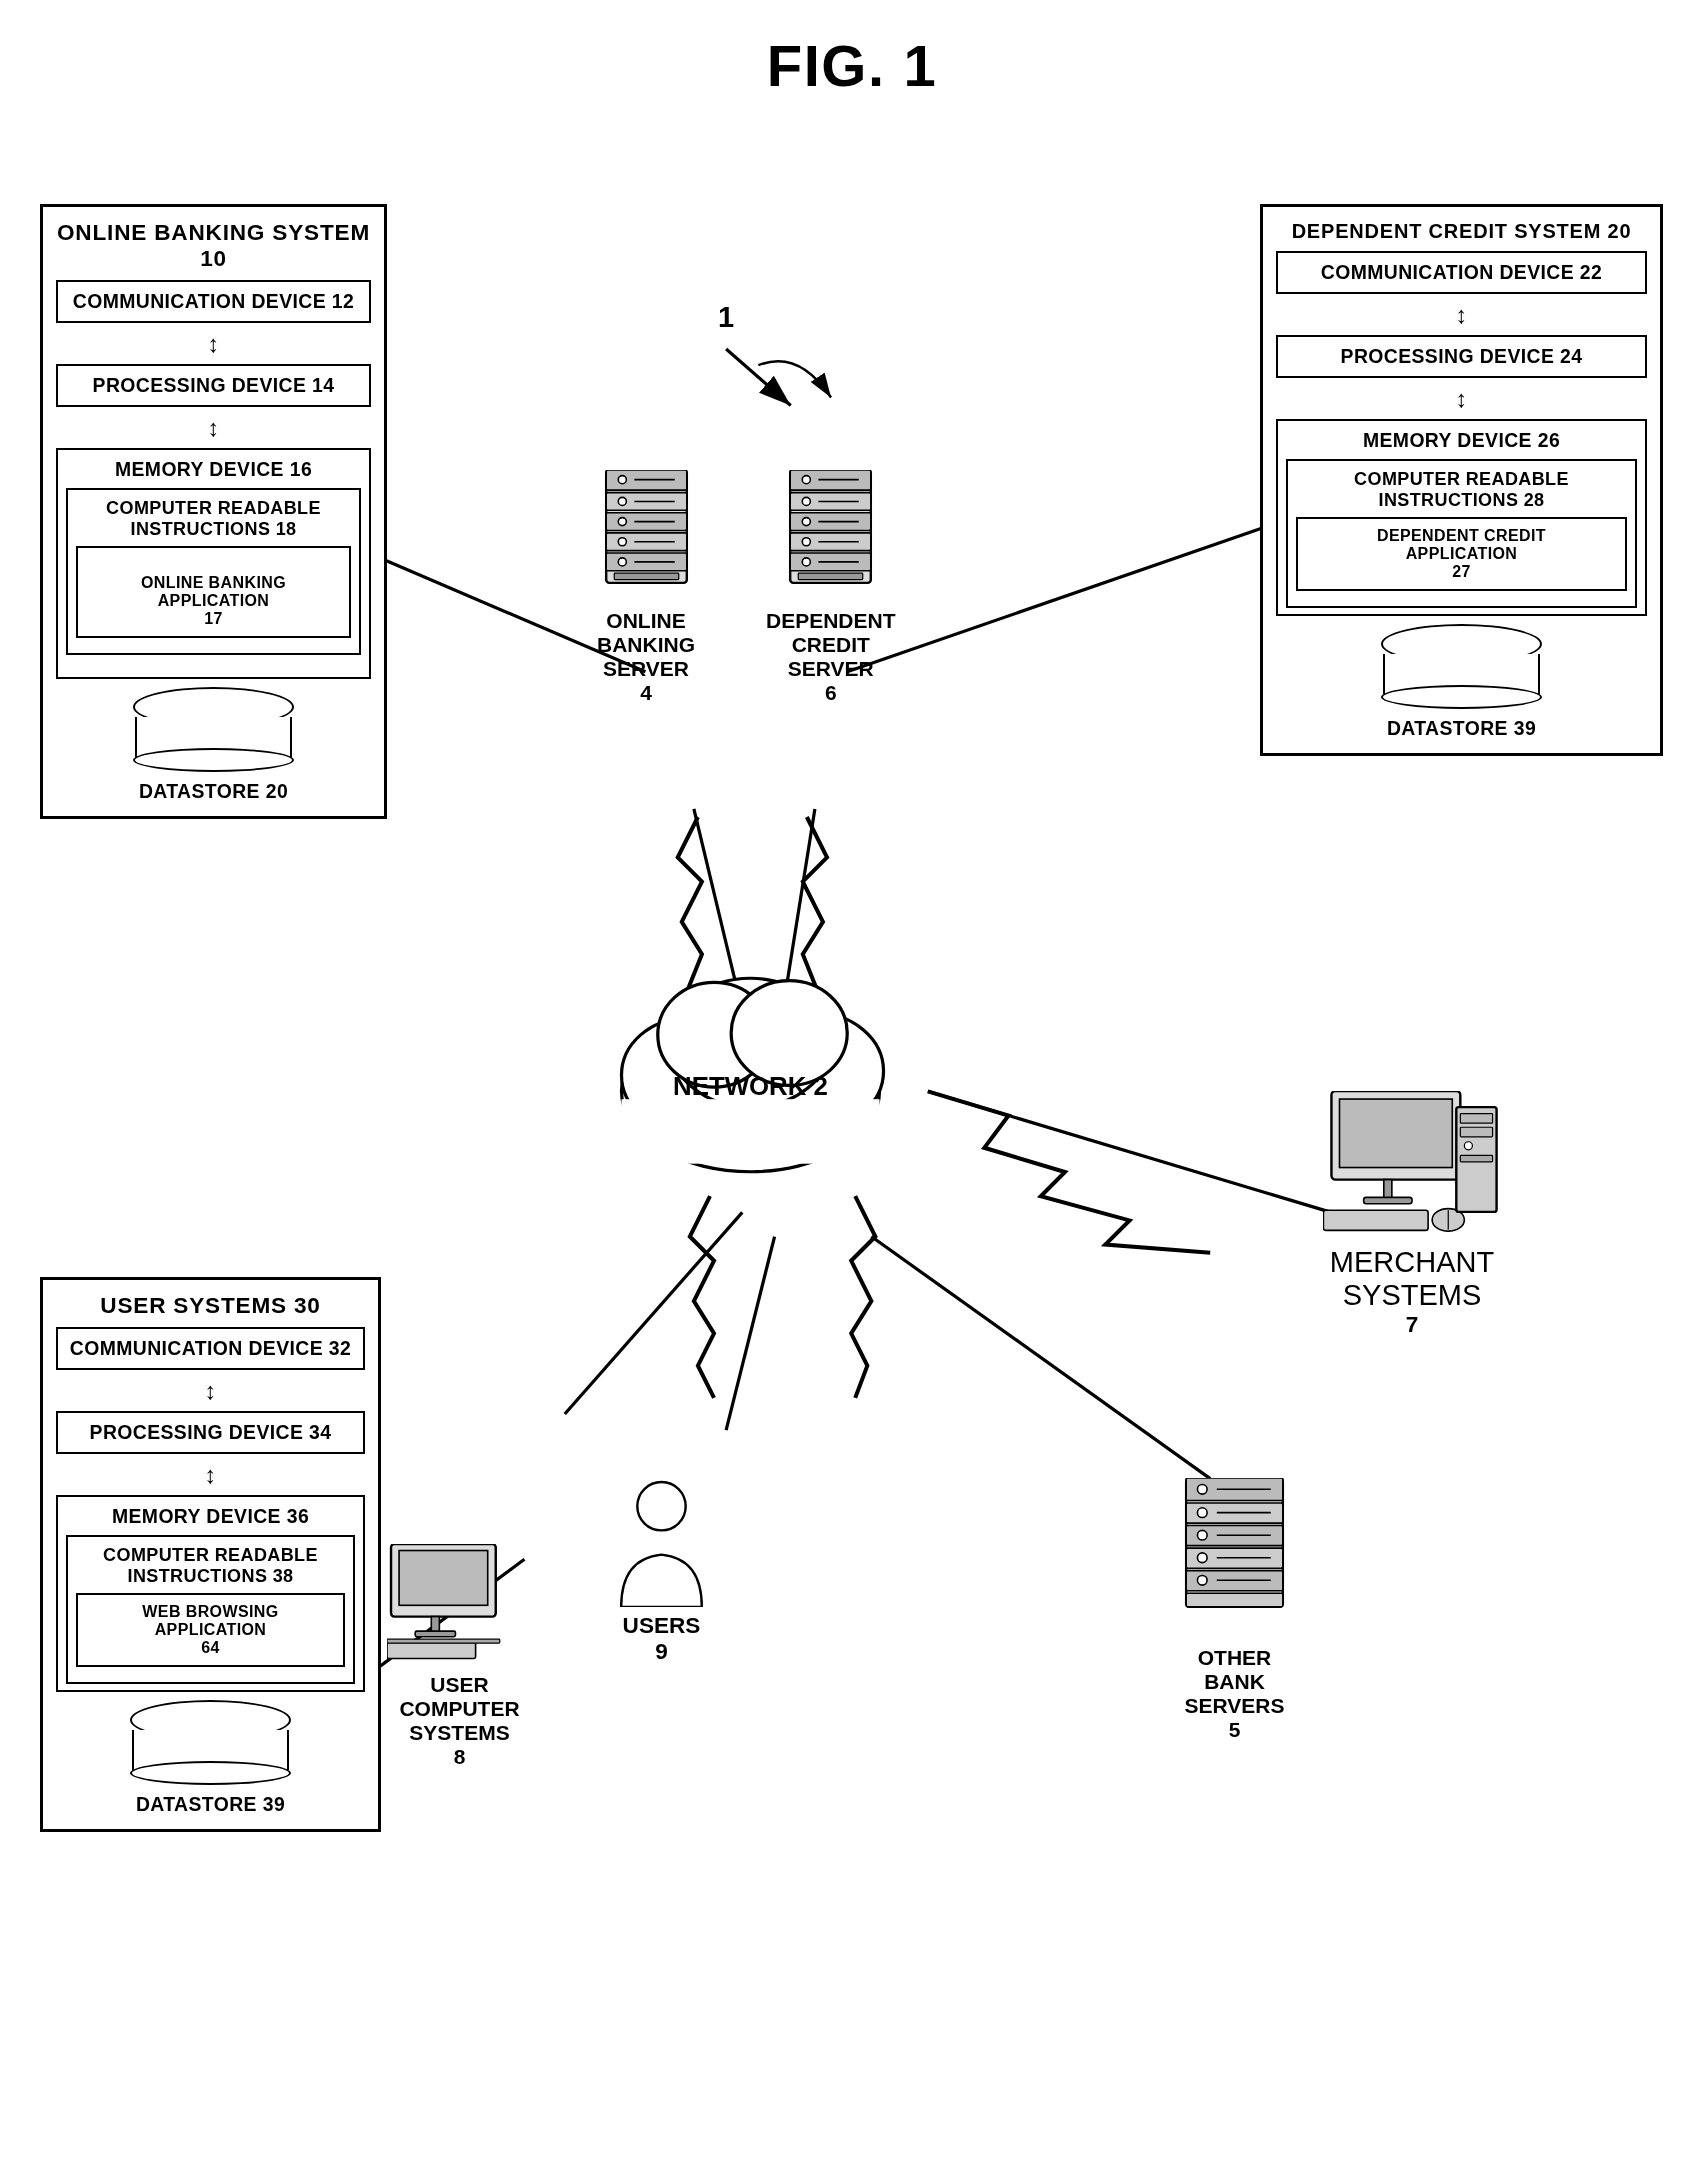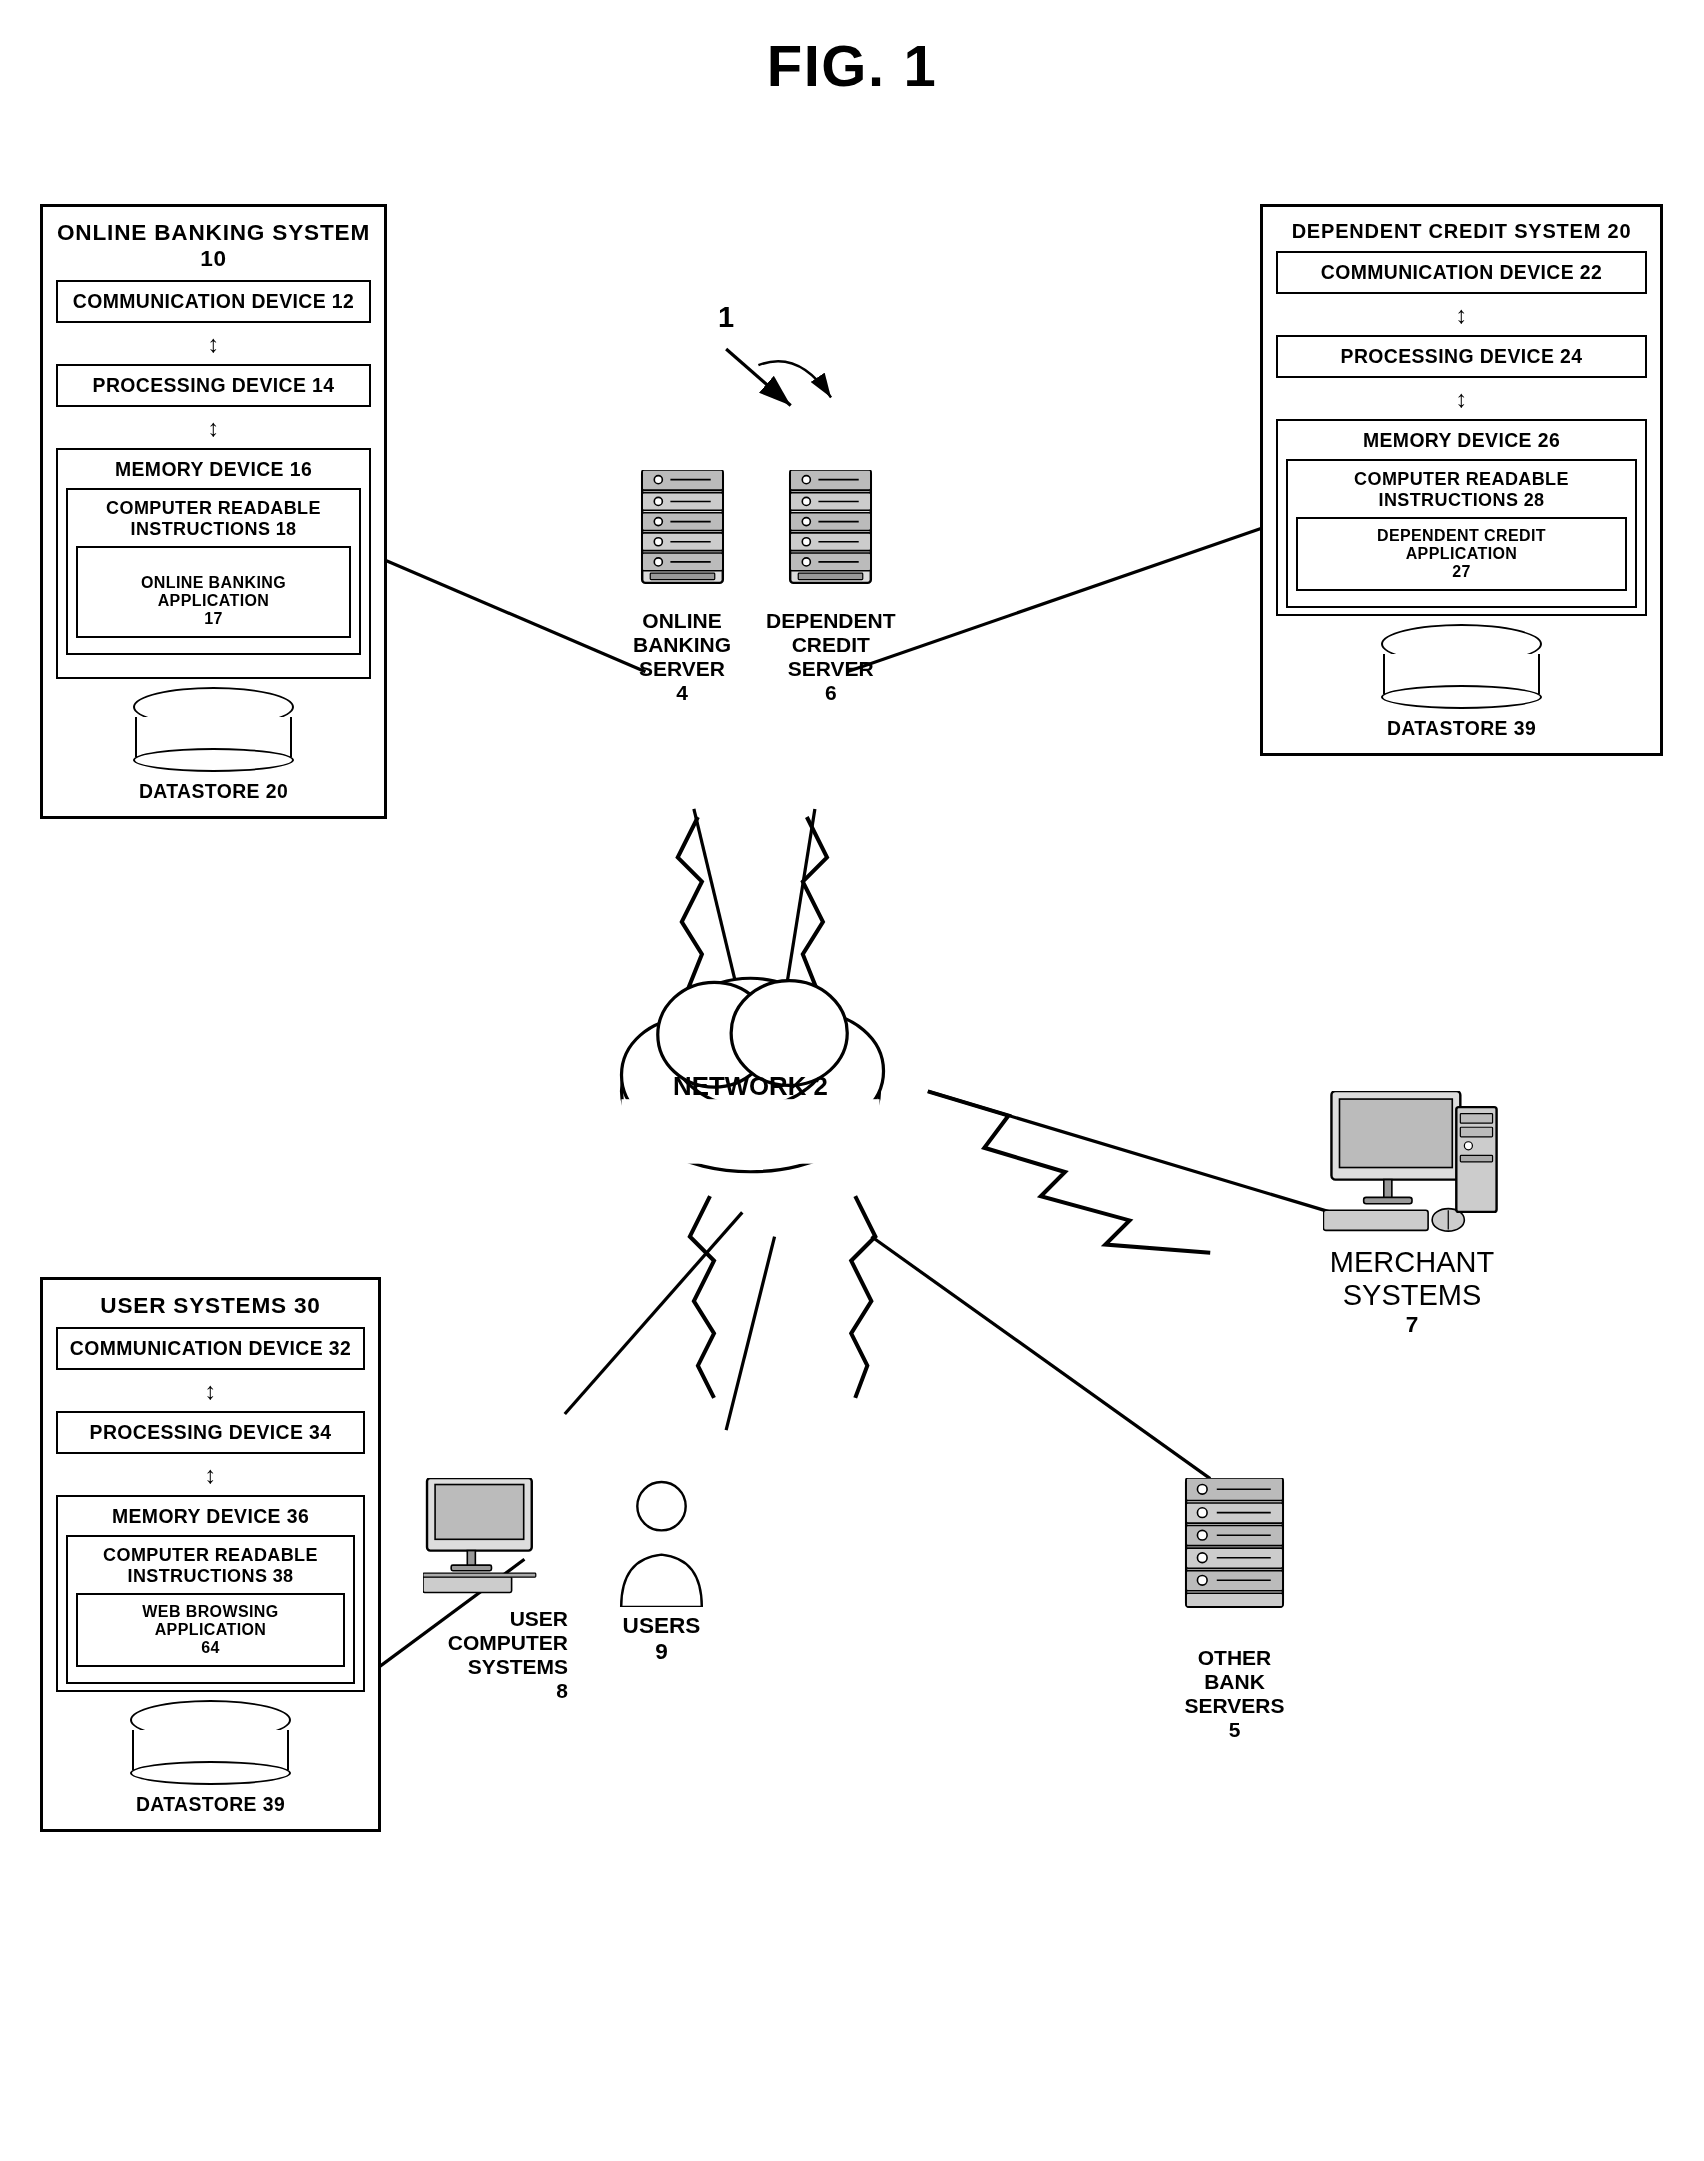--- a/index.html
+++ b/index.html
@@ -217,21 +217,21 @@
     </div>
 
     <div class="cylinder-wrapper">
       <div class="cylinder-top"></div>
       <div class="cylinder-mid"></div>
       <div class="cylinder-bottom"></div>
     </div>
     <div class="datastore-label">DATASTORE 39</div>
   </div>
 
-  <div style="position:absolute; left:597px; top:347px; text-align:center;margin-left:36px;">
+  <div style="position:absolute; left:597px; top:347px; text-align:center;">
     
     <svg width="97" height="129" viewBox="0 0 120 160">
 
       <rect x="10" y="0" width="100" height="140" rx="4" fill="#ddd" stroke="#000" stroke-width="3"></rect>
       <rect x="10" y="0" width="100" height="25" rx="2" fill="#bbb" stroke="#000" stroke-width="2"></rect>
       <rect x="10" y="28" width="100" height="22" rx="2" fill="#ccc" stroke="#000" stroke-width="2"></rect>
       <rect x="10" y="53" width="100" height="22" rx="2" fill="#bbb" stroke="#000" stroke-width="2"></rect>
       <rect x="10" y="78" width="100" height="22" rx="2" fill="#ccc" stroke="#000" stroke-width="2"></rect>
       <rect x="10" y="103" width="100" height="22" rx="2" fill="#bbb" stroke="#000" stroke-width="2"></rect>
       <circle cx="30" cy="12" r="5" fill="#fff" stroke="#000" stroke-width="2"></circle>
@@ -342,21 +342,21 @@
       <rect x="170" y="28" width="40" height="12" rx="1" fill="#bbb" stroke="#000" stroke-width="1.5"></rect>
       <rect x="170" y="45" width="40" height="12" rx="1" fill="#bbb" stroke="#000" stroke-width="1.5"></rect>
       <circle cx="180" cy="68" r="5" fill="#fff" stroke="#000" stroke-width="1.5"></circle>
       <rect x="170" y="80" width="40" height="8" rx="1" fill="#aaa" stroke="#000" stroke-width="1.5"></rect>
     </svg>
     <div style="font-size:29px; font-weight:normal; margin-top:6.5px; white-space:pre-line;">MERCHANT
 SYSTEMS</div>
     <div style="font-size:22.6px; font-weight:bold;">7</div>
   </div>
 
-  <div style="position:absolute; left:387px; top:1355px; text-align:right;margin-left:36px;">
+  <div style="position:absolute; left:387px; top:1421px; text-align:center;">
     <svg width="145" height="121" viewBox="0 0 180 150">
       <rect x="5" y="0" width="130" height="90" rx="4" fill="#ddd" stroke="#000" stroke-width="3"></rect>
       <rect x="15" y="8" width="110" height="68" fill="#bbb" stroke="#000" stroke-width="2"></rect>
       <rect x="55" y="90" width="10" height="20" fill="#999" stroke="#000" stroke-width="2"></rect>
       <rect x="35" y="108" width="50" height="7" rx="2" fill="#999" stroke="#000" stroke-width="2"></rect>
       <rect x="0" y="122" width="110" height="20" rx="2" fill="#ccc" stroke="#000" stroke-width="2"></rect>
 
       <rect x="0" y="118" width="140" height="5" rx="1" fill="#aaa" stroke="#000" stroke-width="1.5"></rect>
     </svg>
     <div style="font-size:21px; font-weight:bold; white-space:pre-line; margin-top:4.8px;">USER

